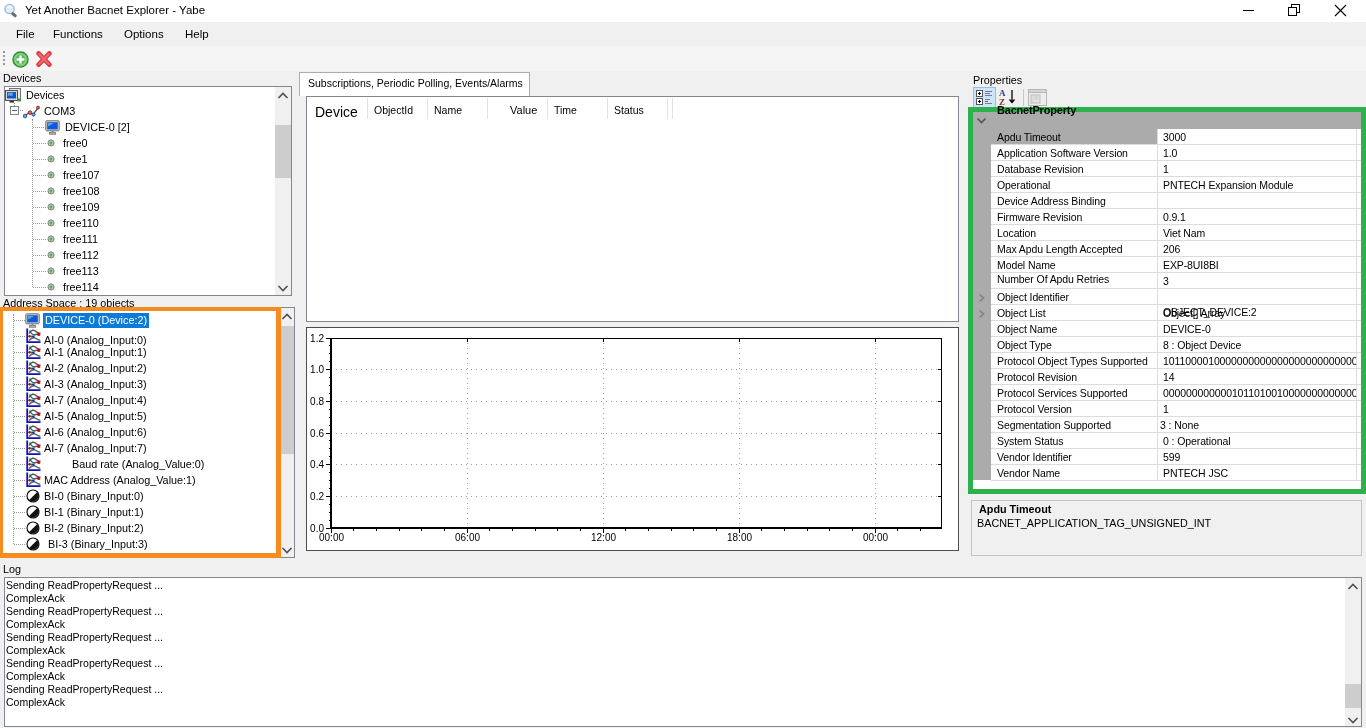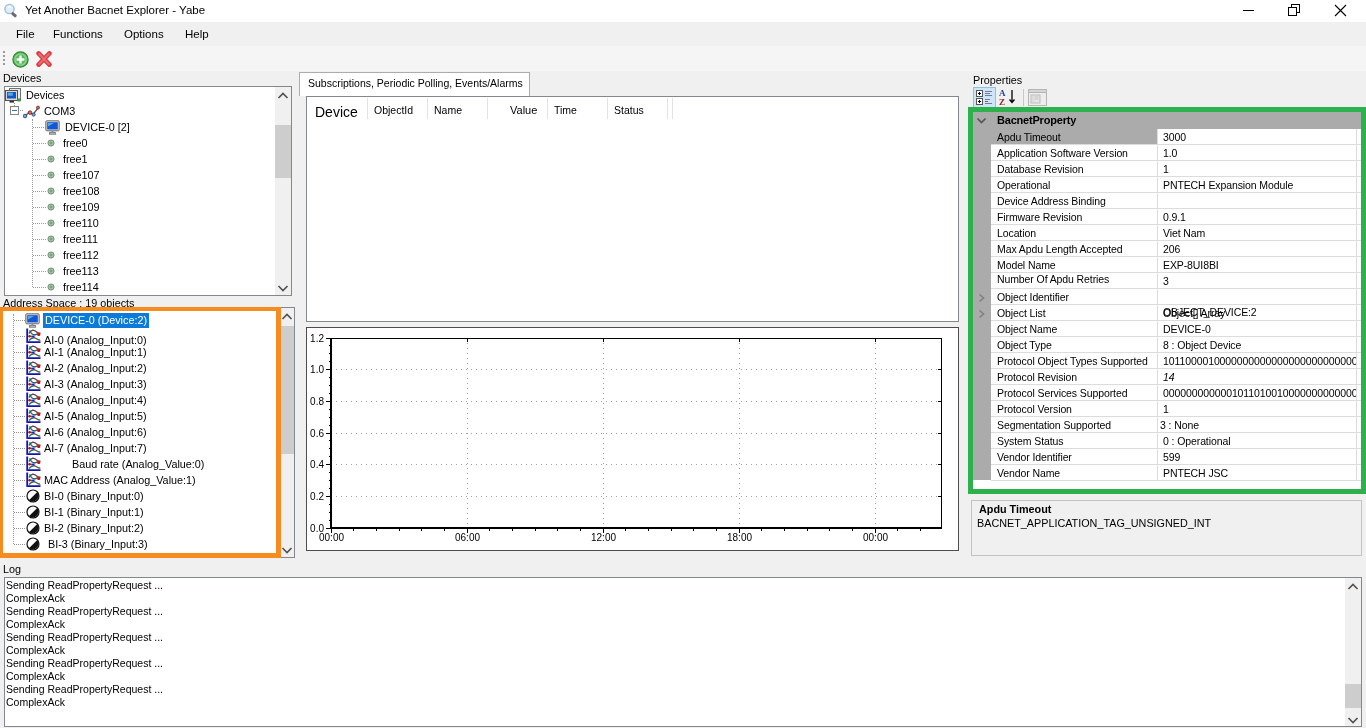--- a/index.html
+++ b/index.html
@@ -219,21 +219,21 @@
 <div class="abs" style="left:14px;top:400px;width:11px;height:1px;border-top:1px dotted #9a9a9a;"></div>
 <svg class="abs" style="left:26px;top:392px;" width="16" height="16" viewBox="0 0 16 16">
 <path d="M1.2 0.5 V14.8 M0.5 14.2 H14.5" stroke="#1414b4" stroke-width="1.8" fill="none"></path>
 <path d="M3 5.5 C5 1.5 8 1.5 10 3.5 C11.5 5 13 5.5 14.5 5" stroke="#6a4a4a" stroke-width="1.4" fill="none"></path>
 <path d="M3.5 2.5 C5 5.5 7.5 7.5 10 6.5 C12 5.7 13.5 6.5 14 7.5" stroke="#2f6a6a" stroke-width="1.4" fill="none"></path>
 <path d="M3 12.5 C5.5 9.5 8.5 9 11 11 C12.5 12.2 13.5 12.3 14.3 11.8" stroke="#4a6a4a" stroke-width="1.4" fill="none"></path>
 <rect x="5.2" y="7.6" width="3.4" height="1.8" fill="#2222dd"></rect>
 <circle cx="12.6" cy="6.6" r="1.5" fill="#ee0000"></circle>
 <circle cx="3.6" cy="8.2" r="1.3" fill="#8b1a1a"></circle>
 </svg>
-<div class="trow" style="left:44px;top:394px;">AI-6 (Analog_Input:4)</div>
+<div class="trow" style="left:44px;top:394px;">AI-7 (Analog_Input:4)</div>
 <div class="abs" style="left:14px;top:416px;width:11px;height:1px;border-top:1px dotted #9a9a9a;"></div>
 <svg class="abs" style="left:26px;top:408px;" width="16" height="16" viewBox="0 0 16 16">
 <path d="M1.2 0.5 V14.8 M0.5 14.2 H14.5" stroke="#1414b4" stroke-width="1.8" fill="none"></path>
 <path d="M3 5.5 C5 1.5 8 1.5 10 3.5 C11.5 5 13 5.5 14.5 5" stroke="#6a4a4a" stroke-width="1.4" fill="none"></path>
 <path d="M3.5 2.5 C5 5.5 7.5 7.5 10 6.5 C12 5.7 13.5 6.5 14 7.5" stroke="#2f6a6a" stroke-width="1.4" fill="none"></path>
 <path d="M3 12.5 C5.5 9.5 8.5 9 11 11 C12.5 12.2 13.5 12.3 14.3 11.8" stroke="#4a6a4a" stroke-width="1.4" fill="none"></path>
 <rect x="5.2" y="7.6" width="3.4" height="1.8" fill="#2222dd"></rect>
 <circle cx="12.6" cy="6.6" r="1.5" fill="#ee0000"></circle>
 <circle cx="3.6" cy="8.2" r="1.3" fill="#8b1a1a"></circle>
 </svg>
@@ -439,21 +439,21 @@
 <rect x="0.5" y="0.5" width="18" height="3" fill="#d5d5d5" stroke="#b5b5b5"></rect>
 <rect x="3" y="6" width="9" height="8" fill="#e5e5e5" stroke="#bbb"></rect>
 <path d="M4.5 8 h1 M4.5 10 h1 M4.5 12 h1 M6.5 8 h4 M6.5 10 h4" stroke="#bbb" stroke-width="0.8"></path>
 </svg>
 <div class="abs" style="left:968px;top:107px;width:398px;height:387px;border:5px solid #2db14c;box-sizing:border-box;background:#fff;"></div>
 <div class="abs" style="left:973px;top:112px;width:18px;height:368px;background:#ababab;"></div>
 <div class="abs" style="left:991px;top:112px;width:370px;height:17px;background:#ababab;"></div>
 <svg class="abs" style="left:976px;top:116px;" width="11" height="9" viewBox="0 0 11 9">
 <polyline points="1.5,2.5 5.5,6.5 9.5,2.5" fill="none" stroke="#555" stroke-width="1.7"></polyline>
     </svg>
-<div class="abs" style="left:997px;top:114px;font-size:11px;font-weight:bold;letter-spacing:-0.2px;color:#000;">BacnetProperty</div>
+<div class="abs" style="left:997px;top:104px;font-size:11px;font-weight:bold;letter-spacing:-0.2px;color:#000;">BacnetProperty</div>
 <div class="abs" style="left:991px;top:129px;width:166px;height:16px;background:#ababab;"></div>
 <div class="gridrow-lbl" style="left:997px;top:131px;width:158px;">Apdu Timeout</div>
 <div class="gridrow-lbl" style="left:1163px;top:131px;width:193px;">3000</div>
 <div class="gridline-h" style="left:991px;top:144px;width:370px;"></div>
 <div class="gridrow-lbl" style="left:997px;top:147px;width:158px;">Application Software Version</div>
 <div class="gridrow-lbl" style="left:1163px;top:147px;width:193px;">1.0</div>
 <div class="gridline-h" style="left:991px;top:160px;width:370px;"></div>
 <div class="gridrow-lbl" style="left:997px;top:163px;width:158px;">Database Revision</div>
 <div class="gridrow-lbl" style="left:1163px;top:163px;width:193px;">1</div>
 <div class="gridline-h" style="left:991px;top:176px;width:370px;"></div>
@@ -493,21 +493,21 @@
 <div class="gridrow-lbl" style="left:997px;top:323px;width:158px;">Object Name</div>
 <div class="gridrow-lbl" style="left:1163px;top:323px;width:193px;">DEVICE-0</div>
 <div class="gridline-h" style="left:991px;top:336px;width:370px;"></div>
 <div class="gridrow-lbl" style="left:997px;top:339px;width:158px;">Object Type</div>
 <div class="gridrow-lbl" style="left:1163px;top:339px;width:193px;">8 : Object Device</div>
 <div class="gridline-h" style="left:991px;top:352px;width:370px;"></div>
 <div class="gridrow-lbl" style="left:997px;top:355px;width:158px;">Protocol Object Types Supported</div>
 <div class="gridrow-lbl" style="left:1163px;top:355px;width:193px;">101100001000000000000000000000000000000000000000000000</div>
 <div class="gridline-h" style="left:991px;top:368px;width:370px;"></div>
 <div class="gridrow-lbl" style="left:997px;top:371px;width:158px;">Protocol Revision</div>
-<div class="gridrow-lbl" style="left:1163px;top:371px;width:193px;font-style:italic;">14</div>
+<div class="gridrow-lbl" style="left:1163px;top:371px;width:193px;">14</div>
 <div class="gridline-h" style="left:991px;top:384px;width:370px;"></div>
 <div class="gridrow-lbl" style="left:997px;top:387px;width:158px;">Protocol Services Supported</div>
 <div class="gridrow-lbl" style="left:1163px;top:387px;width:193px;">000000000000101101001000000000000000000000000000000000</div>
 <div class="gridline-h" style="left:991px;top:400px;width:370px;"></div>
 <div class="gridrow-lbl" style="left:997px;top:403px;width:158px;">Protocol Version</div>
 <div class="gridrow-lbl" style="left:1163px;top:403px;width:193px;">1</div>
 <div class="gridline-h" style="left:991px;top:416px;width:370px;"></div>
 <div class="gridrow-lbl" style="left:997px;top:419px;width:158px;">Segmentation Supported</div>
 <div class="gridrow-lbl" style="left:1160px;top:419px;width:193px;">3 : None</div>
 <div class="gridline-h" style="left:991px;top:432px;width:370px;"></div>

